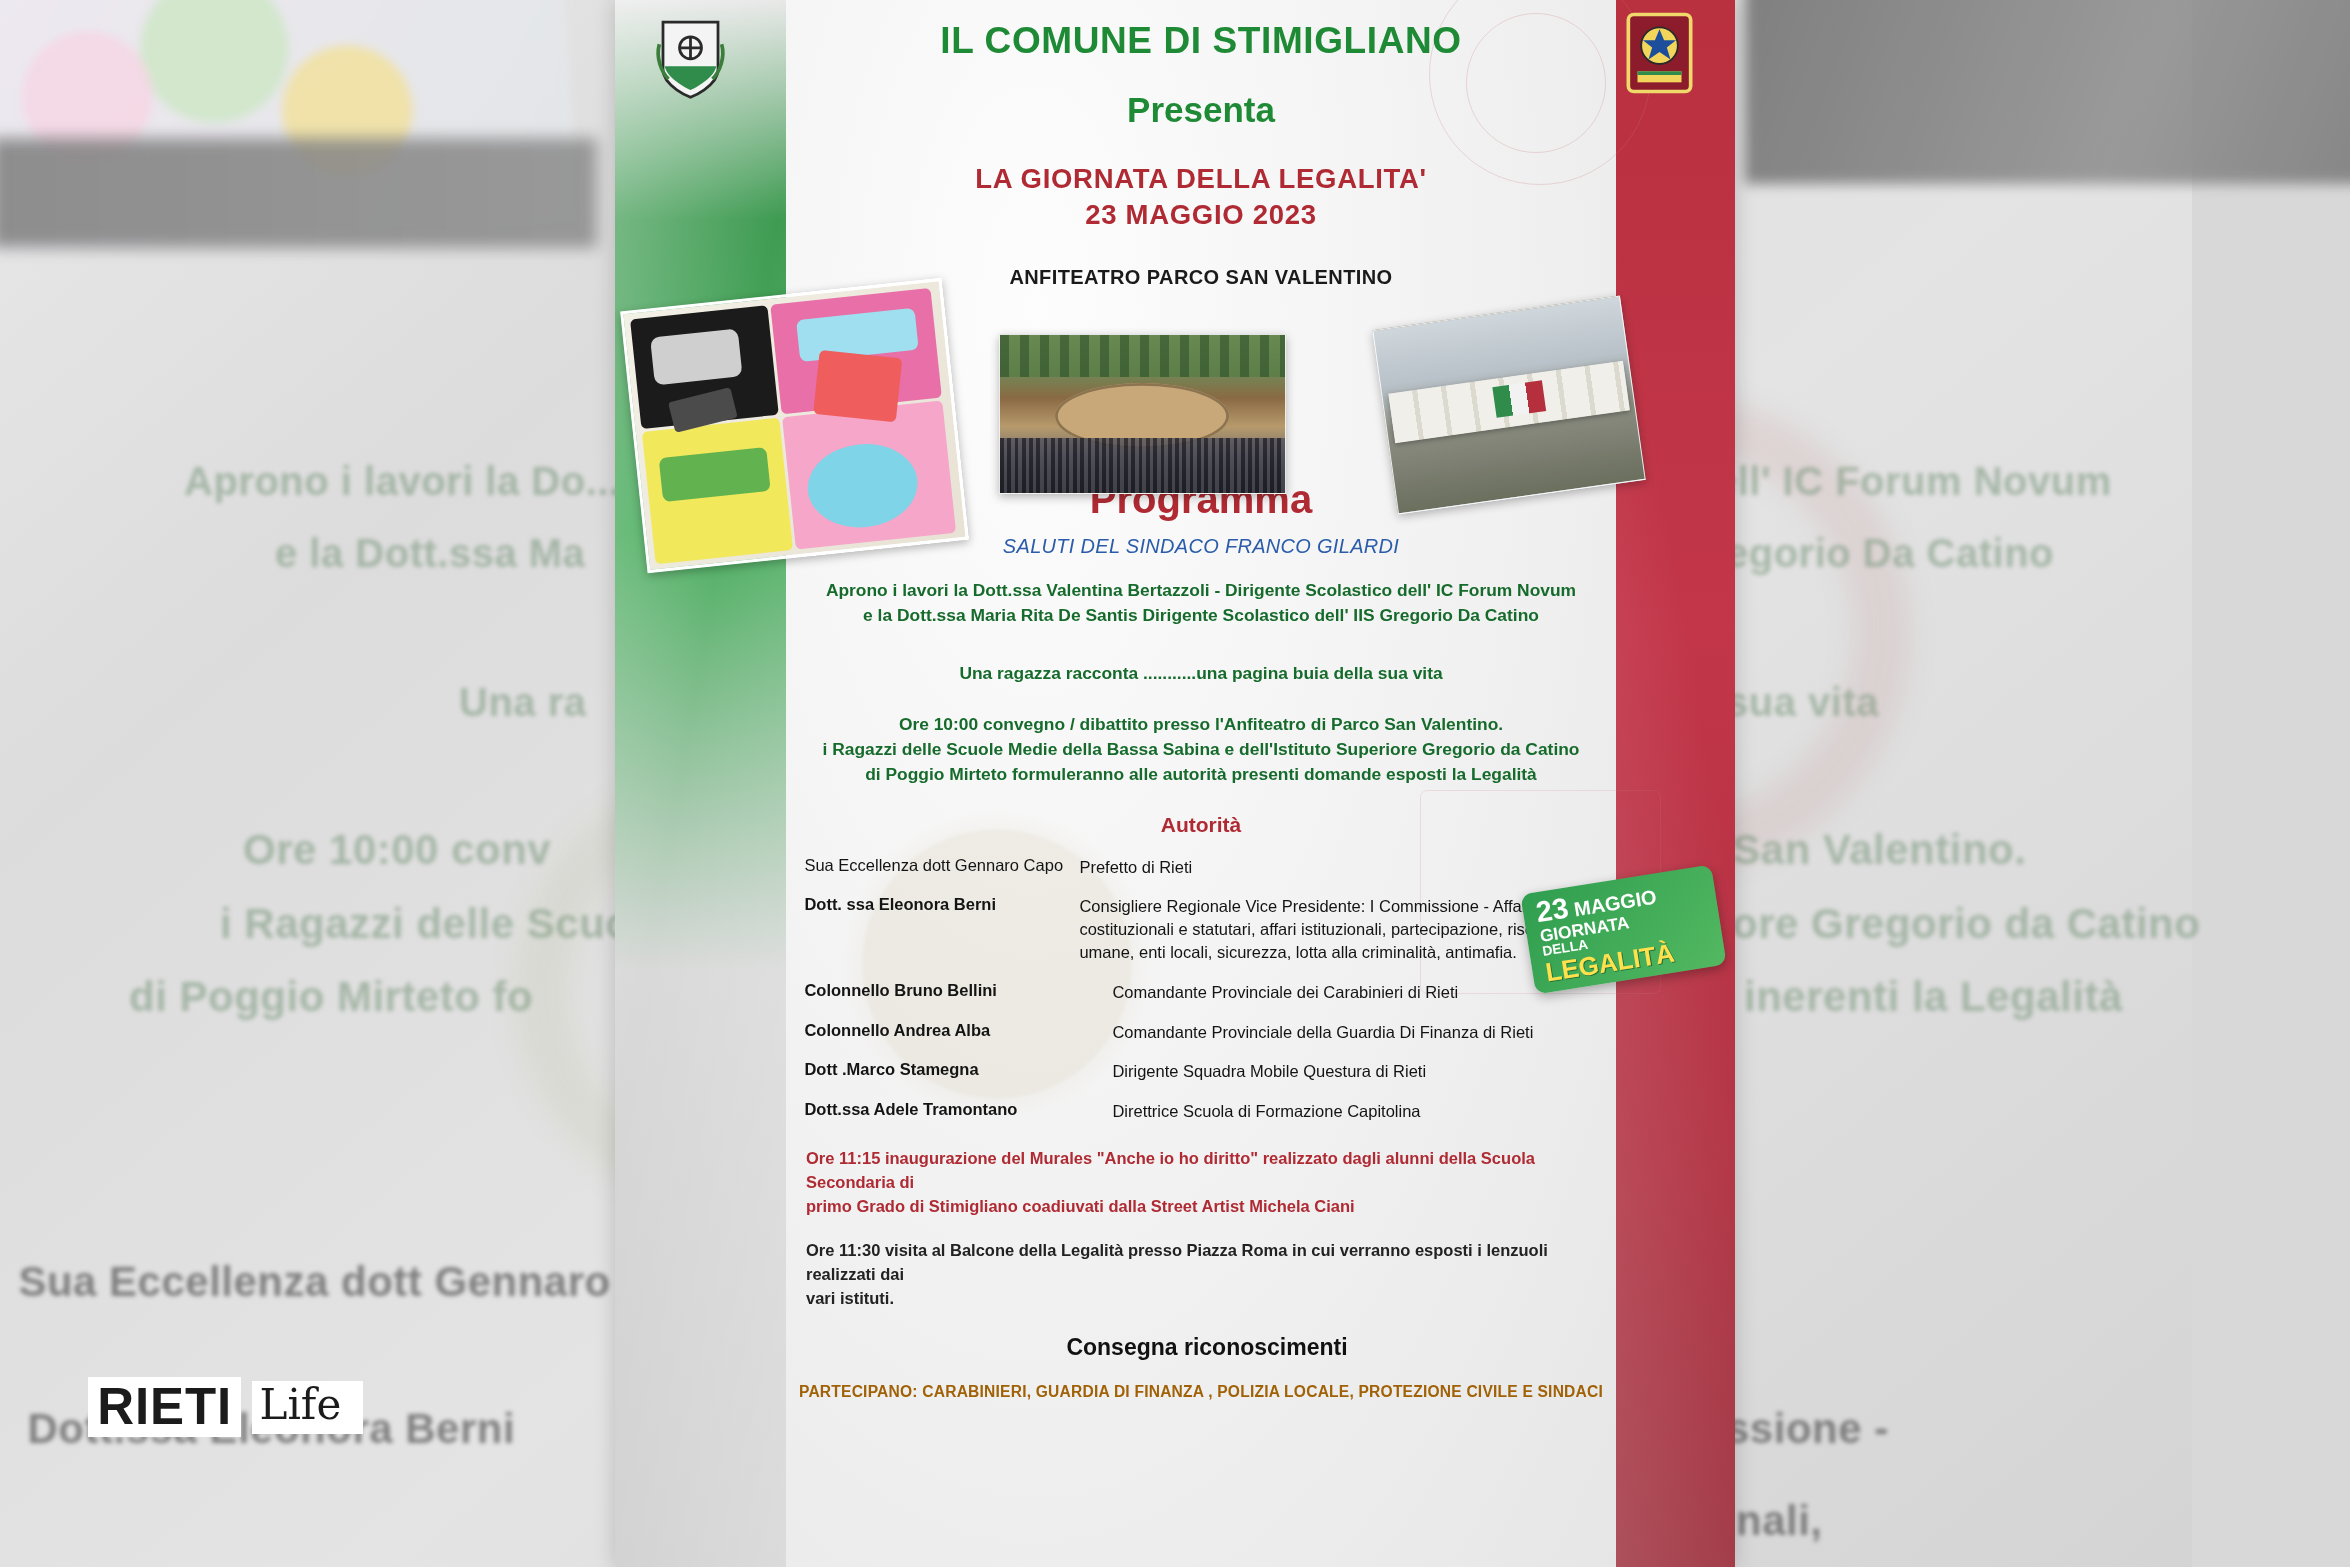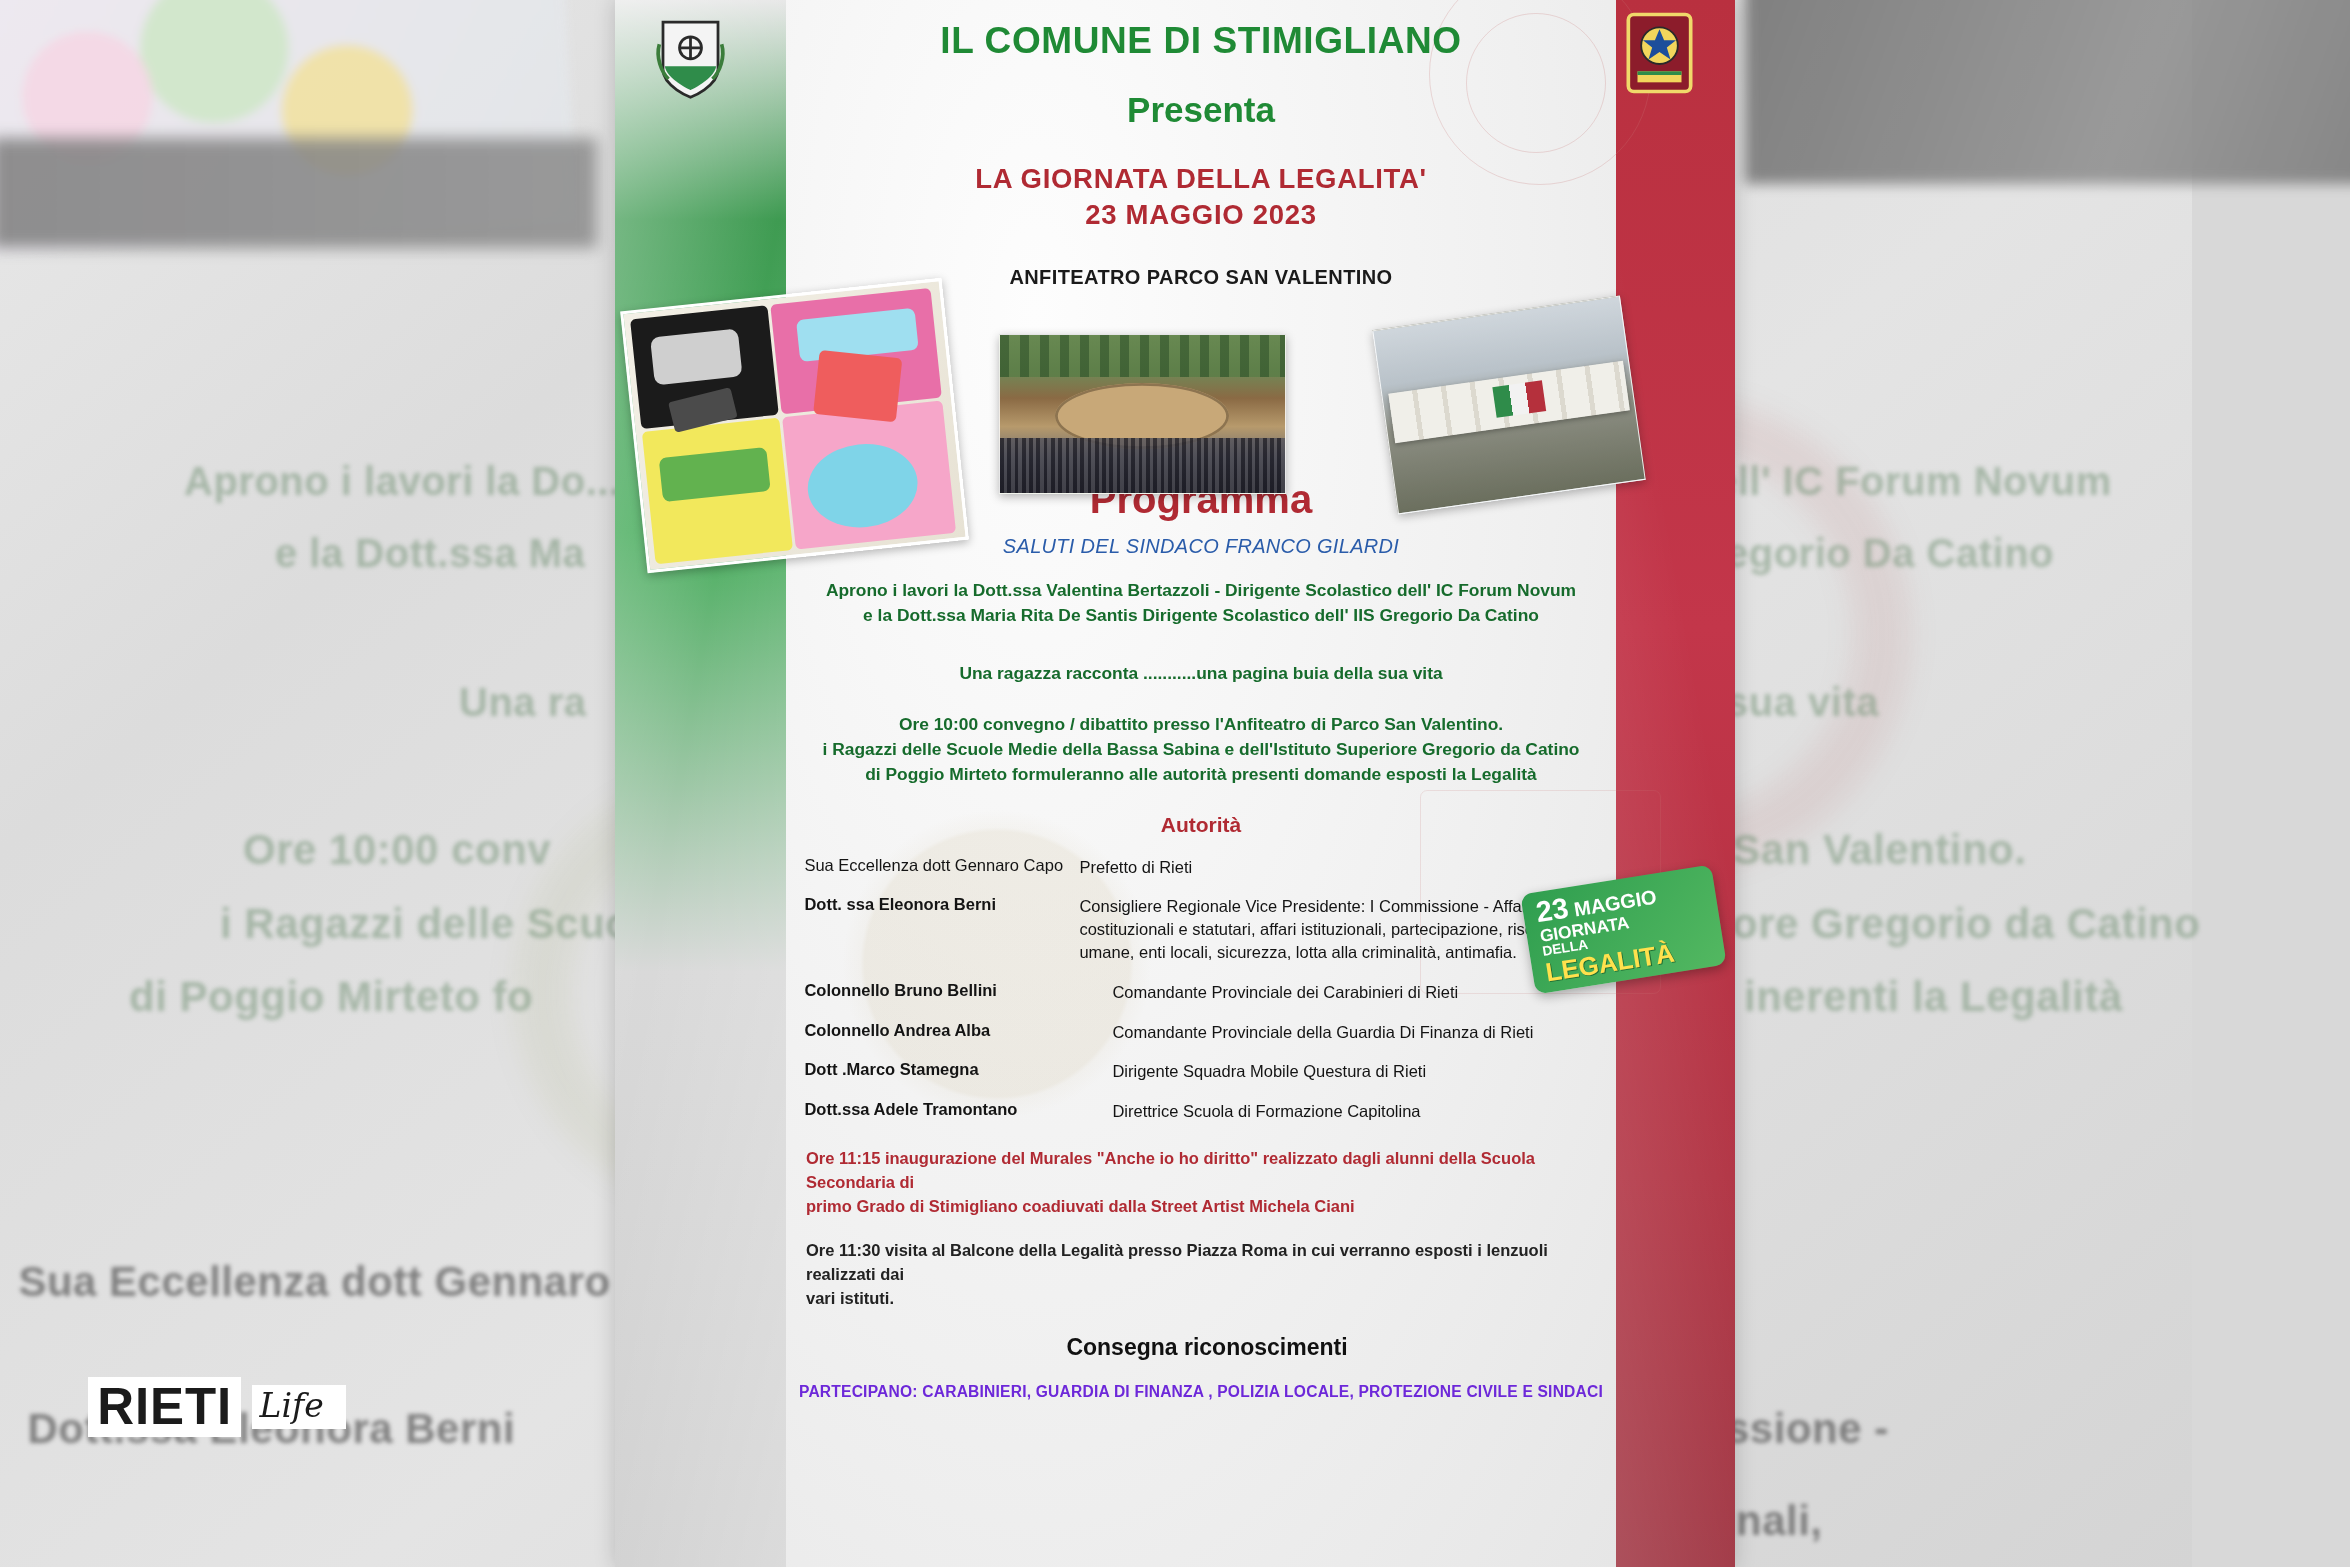--- a/index.html
+++ b/index.html
@@ -90,22 +90,21 @@
     font-weight: 800;
     font-size: 51px;
     letter-spacing: 0.9px;
     padding: 3.7px 9.2px 5.5px;
     line-height: 1;
   }
   .wm-life {
     background: #fff;
     color: #1b1b1b;
     font-family: "DejaVu Serif", serif;
-    font-style: italic;
-    font-size: 33px;
+    font-size: 42px;
     padding: 3.7px 22px 7.3px 7.3px;
     line-height: 1;
   }
 
   
   .poster {
     position: absolute;
     left: 615px;
     top: 0;
     width: 1120px;
@@ -270,21 +269,21 @@
     line-height: 1.45;
   }
   .t-consegna {
     color: #111;
     font-weight: 700;
     font-size: 23px;
     margin-top: 24px;
     padding-left: 12px;
   }
   .t-partecipano {
-    color: #6d28d9;
+    color: #a16207;
     font-weight: 800;
     font-size: 15.6px;
     letter-spacing: 0.2px;
     margin-top: 22px;
   }
 
   
   .crest {
     position: absolute;
     width: 77px; height: 88px;

